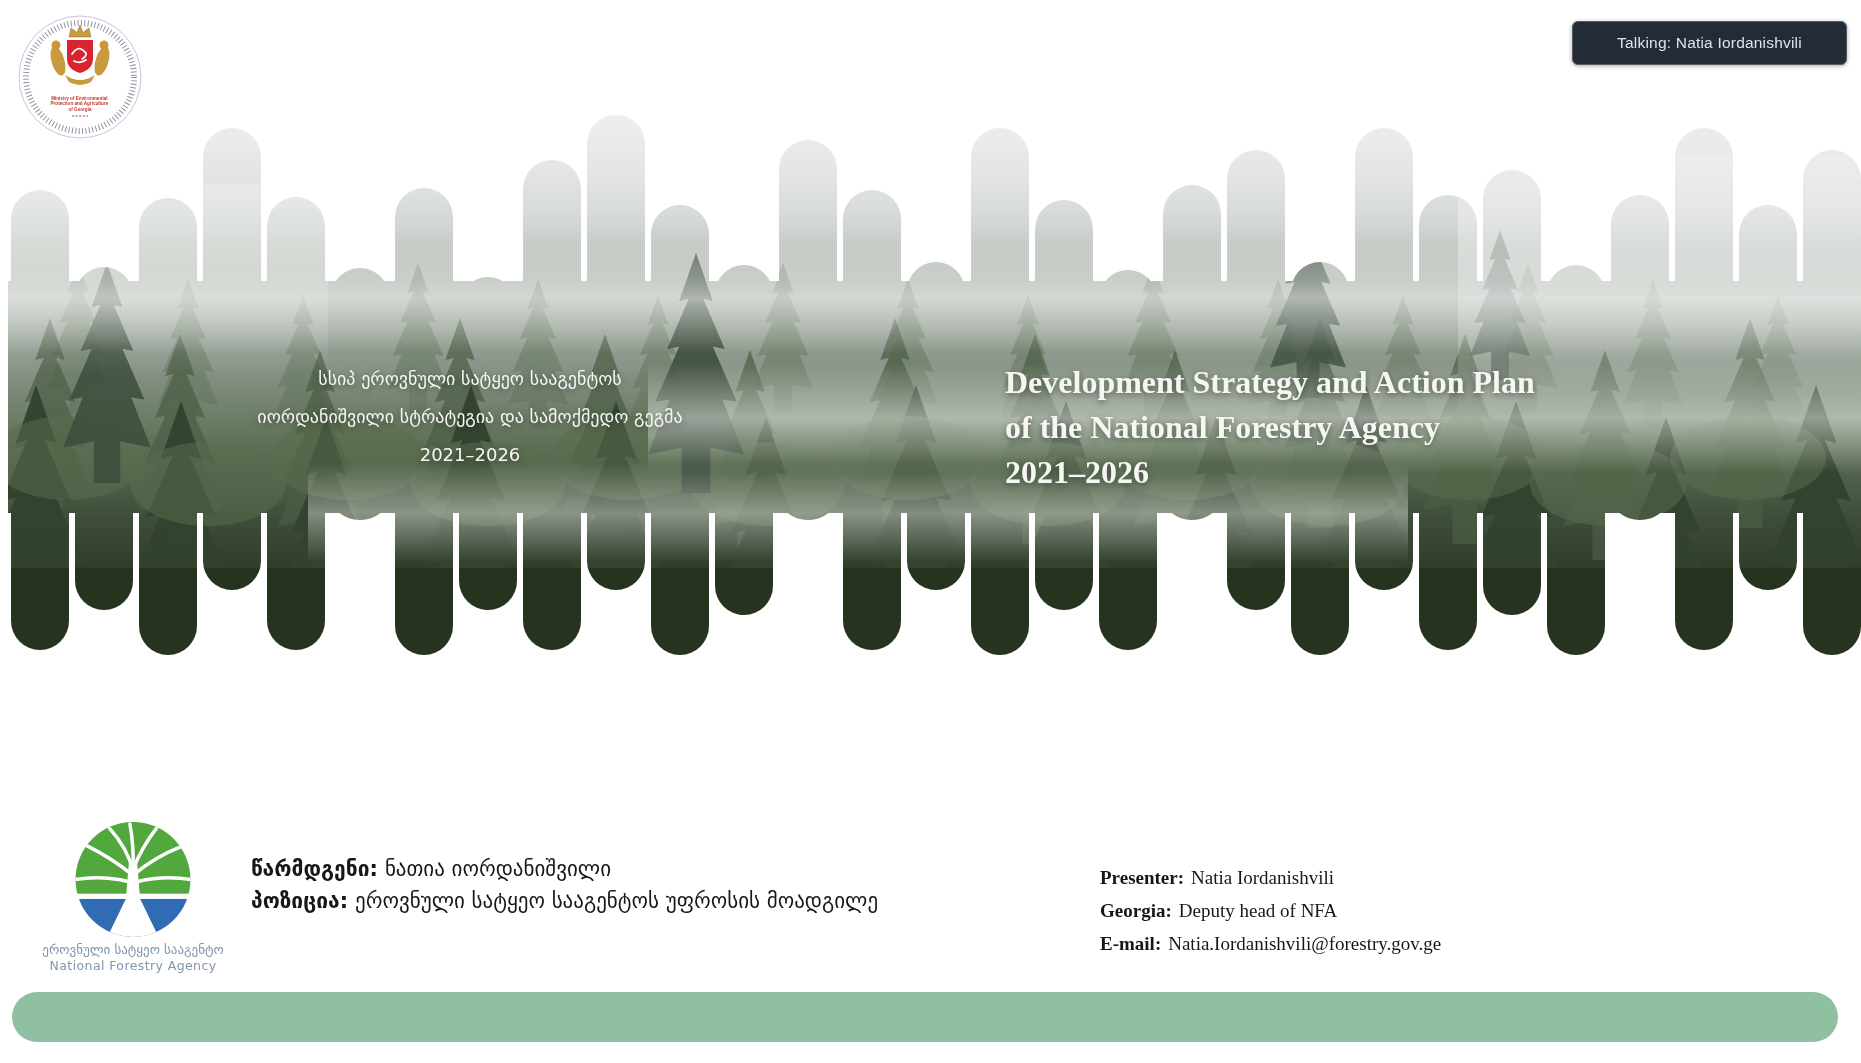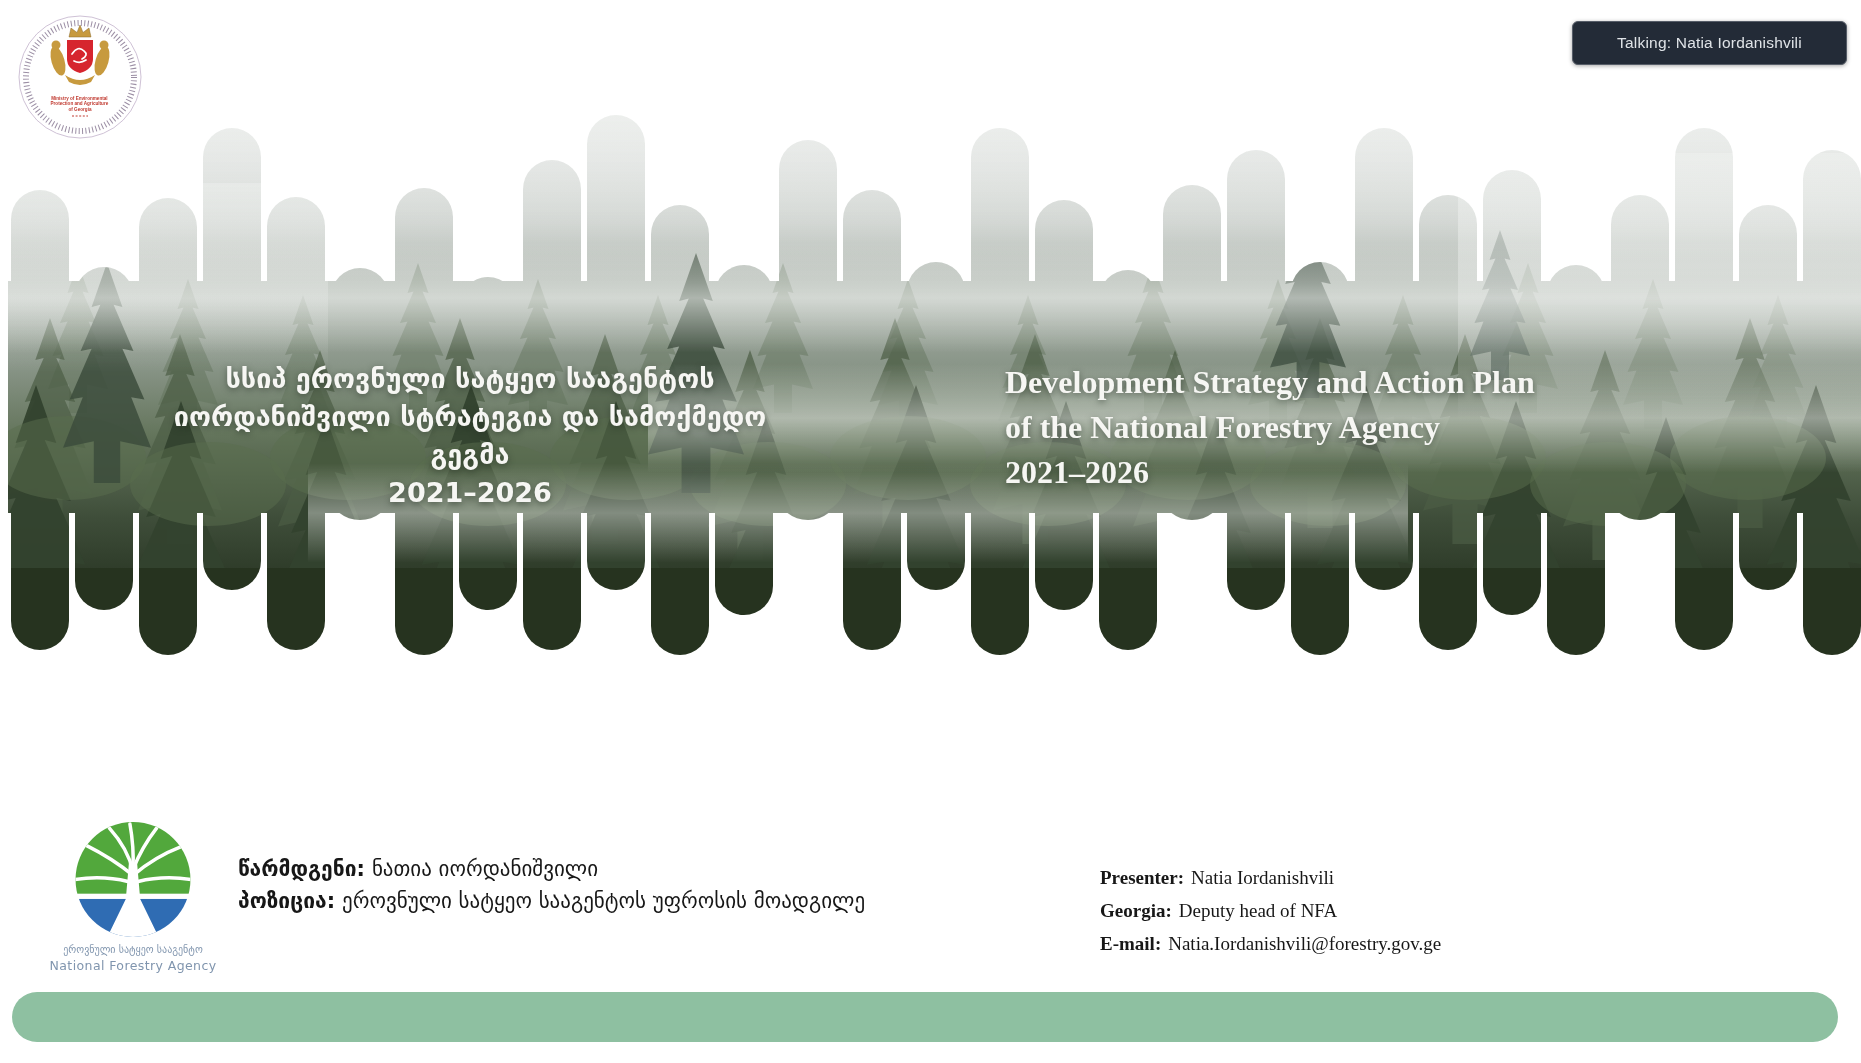--- a/index.html
+++ b/index.html
@@ -17,41 +17,41 @@
     font-size:15.5px;color:#dfe3e7;letter-spacing:.2px;
     box-shadow:0 1px 4px rgba(0,0,0,.35);
   }
   
   .ministry-logo{position:absolute;left:17px;top:13px;width:126px;height:128px;}
   
   .forest-wrap{position:absolute;left:8px;top:113px;width:1856px;height:545px;}
   
   .title-ka{
     position:absolute;left:140px;top:360px;width:660px;text-align:center;
-    color:#f6f6f3;font-size:27px;line-height:38px;font-weight:700;
+    color:#f6f6f3;font-size:18px;line-height:38px;font-weight:400;
     font-family:"DejaVu Sans","Liberation Serif",sans-serif;
     text-shadow:0 2px 6px rgba(35,45,35,.55);
   }
   .title-en{
     position:absolute;left:1005px;top:360px;width:630px;text-align:left;
     color:#f6f6f3;font-size:32px;line-height:45px;font-weight:700;
     font-family:"Liberation Serif","DejaVu Serif",serif;
     text-shadow:0 2px 6px rgba(35,45,35,.55);
   }
   
   .nfa-logo{position:absolute;left:58px;top:822px;width:150px;height:118px;}
   .nfa-captions{
     position:absolute;left:18px;top:941px;width:230px;text-align:center;
     color:#8095ae;font-family:"DejaVu Sans","Liberation Sans",sans-serif;
   }
-  .nfa-cap-ka{font-size:10px;line-height:17px;}
+  .nfa-cap-ka{font-size:13px;line-height:17px;}
   .nfa-cap-en{font-size:12.5px;line-height:16px;letter-spacing:.4px;}
   
   .presenter-ka{
-    position:absolute;left:238px;top:853px;
+    position:absolute;left:251px;top:853px;
     font-family:"DejaVu Sans","Liberation Serif",sans-serif;
     font-size:21px;line-height:32px;color:#171717;
   }
   .presenter-en{
     position:absolute;left:1100px;top:861px;
     font-family:"Liberation Serif","DejaVu Serif",serif;
     font-size:19px;line-height:33px;color:#171717;
   }
   .lbl{font-weight:700;margin-right:7px;}
   

